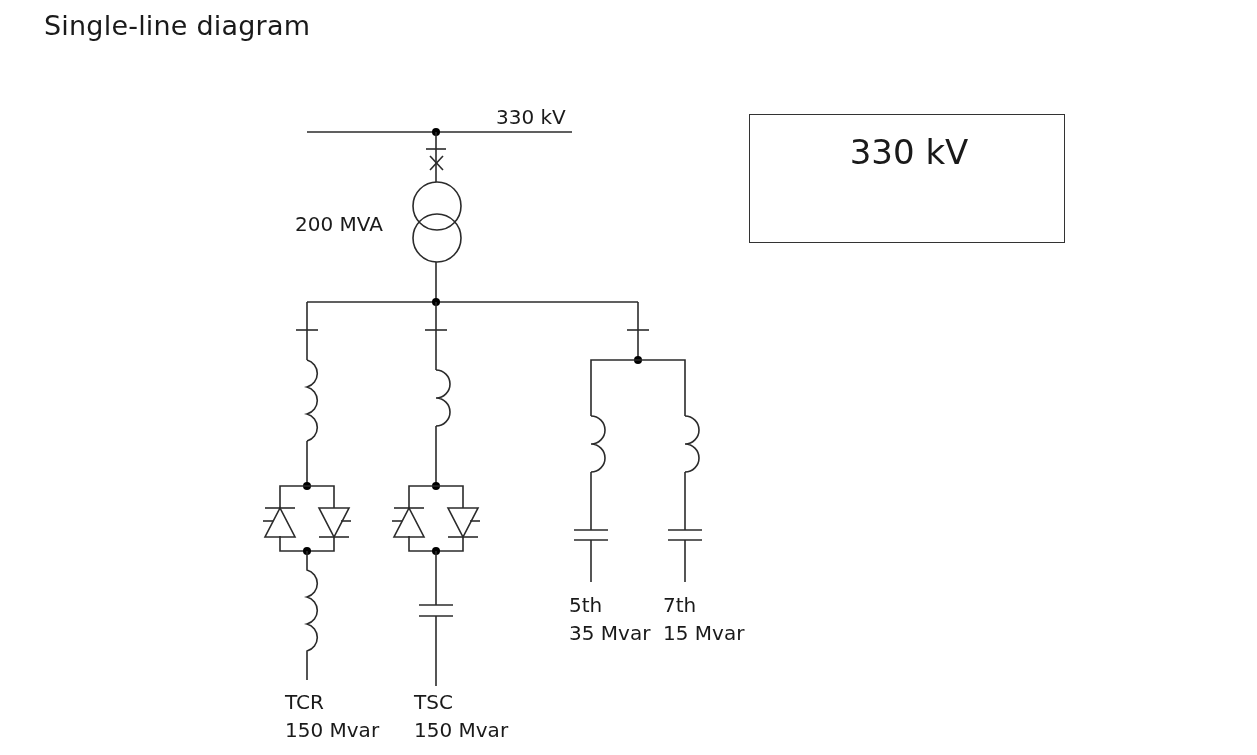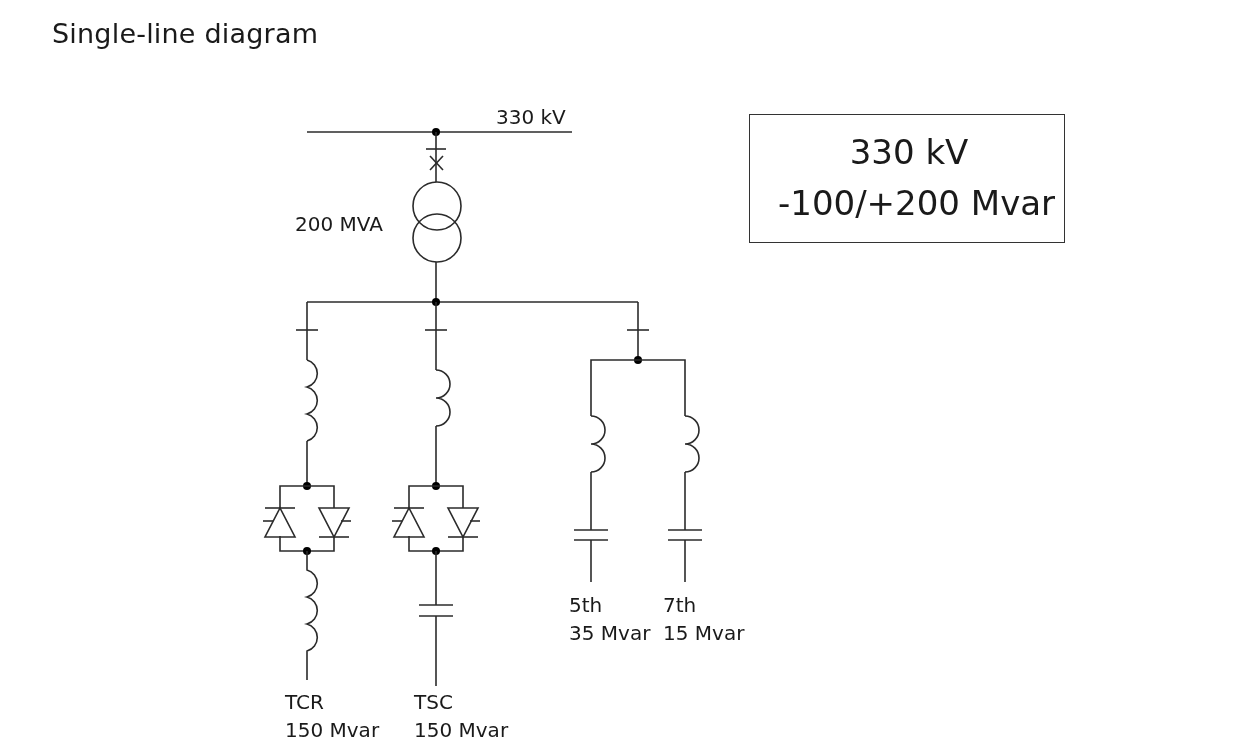--- a/index.html
+++ b/index.html
@@ -1,19 +1,19 @@
 <!DOCTYPE html>
 <html><head>
   <meta charset="utf-8">
   <style>
     html, body { margin: 0; padding: 0; background: #ffffff; }
     body { width: 1257px; height: 755px; position: relative; overflow: hidden;
            font-family: "DejaVu Sans", "Liberation Sans", sans-serif; color: #1a1a1a; }
     .page-title { position: absolute; left: 40px; top: 6px; font-size: 27px; font-weight: normal;
-                  letter-spacing: 0.2px; margin: 12px; color: #1a1a1a; }
+                  letter-spacing: 0.2px; margin: 4px; color: #1a1a1a; }
     svg.diagram { position: absolute; left: 0; top: 0; }
     svg .w { stroke: #2b2b2b; stroke-width: 1.6; fill: none; stroke-linecap: butt; }
     svg .dot { fill: #000; }
     svg text { font-family: "DejaVu Sans", "Liberation Sans", sans-serif; fill: #1a1a1a; }
     .lbl { font-size: 20px; }
     .rating-box { position: absolute; left: 749px; top: 114px; width: 316px; height: 129px;
                   border: 1.5px solid #333; box-sizing: border-box; background: #fff; }
     .rating-line1 { position: absolute; left: 0; width: 100%; top: 17px; text-align: center;
                     font-size: 34px; padding-left: 4px; box-sizing: border-box; }
     .rating-line2 { position: absolute; left: 28px; top: 68px; font-size: 34px; white-space: nowrap; }
@@ -133,14 +133,13 @@
     <line class="w" x1="685" y1="540" x2="685" y2="582"></line>
   </g>
   <text class="lbl" x="569" y="612">5th</text>
   <text class="lbl" x="569" y="640">35 Mvar</text>
   <text class="lbl" x="663" y="612">7th</text>
   <text class="lbl" x="663" y="640">15 Mvar</text>
 </svg>
 
 <div class="rating-box">
   <div class="rating-line1">330 kV</div>
-  <div class="rating-line2">-100/+200 Mvar</div>
 </div>
 
 </body></html>

